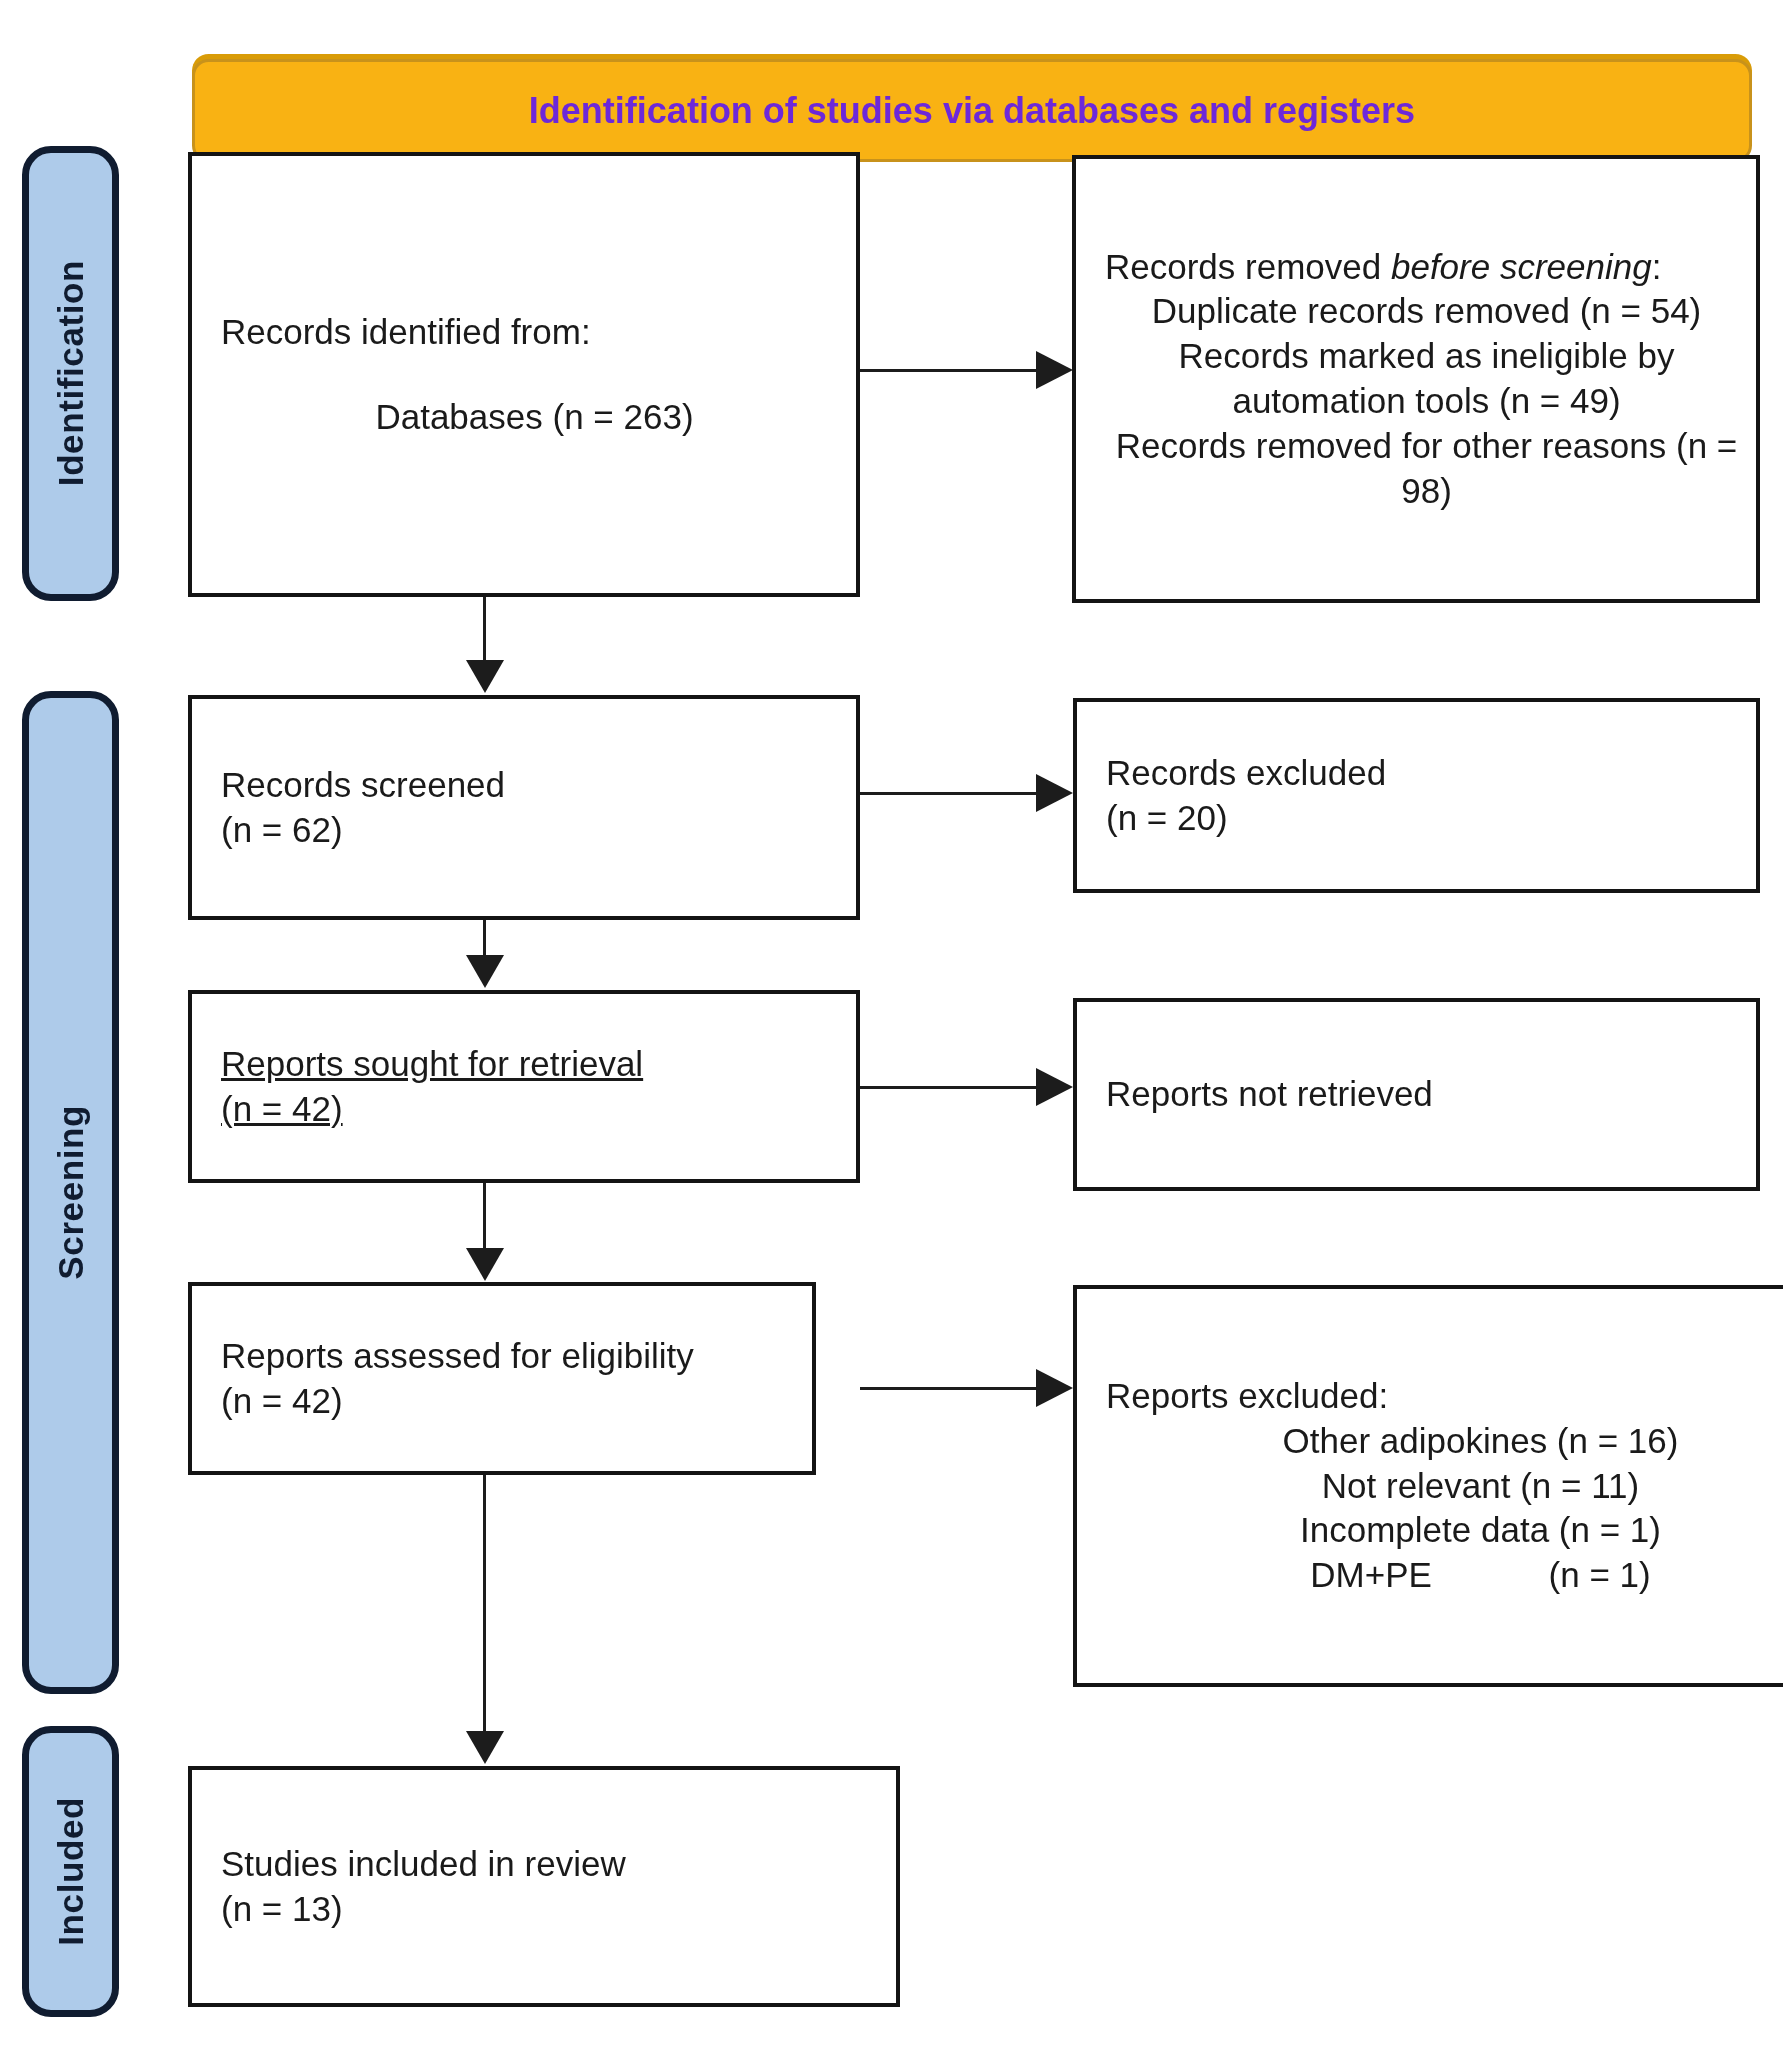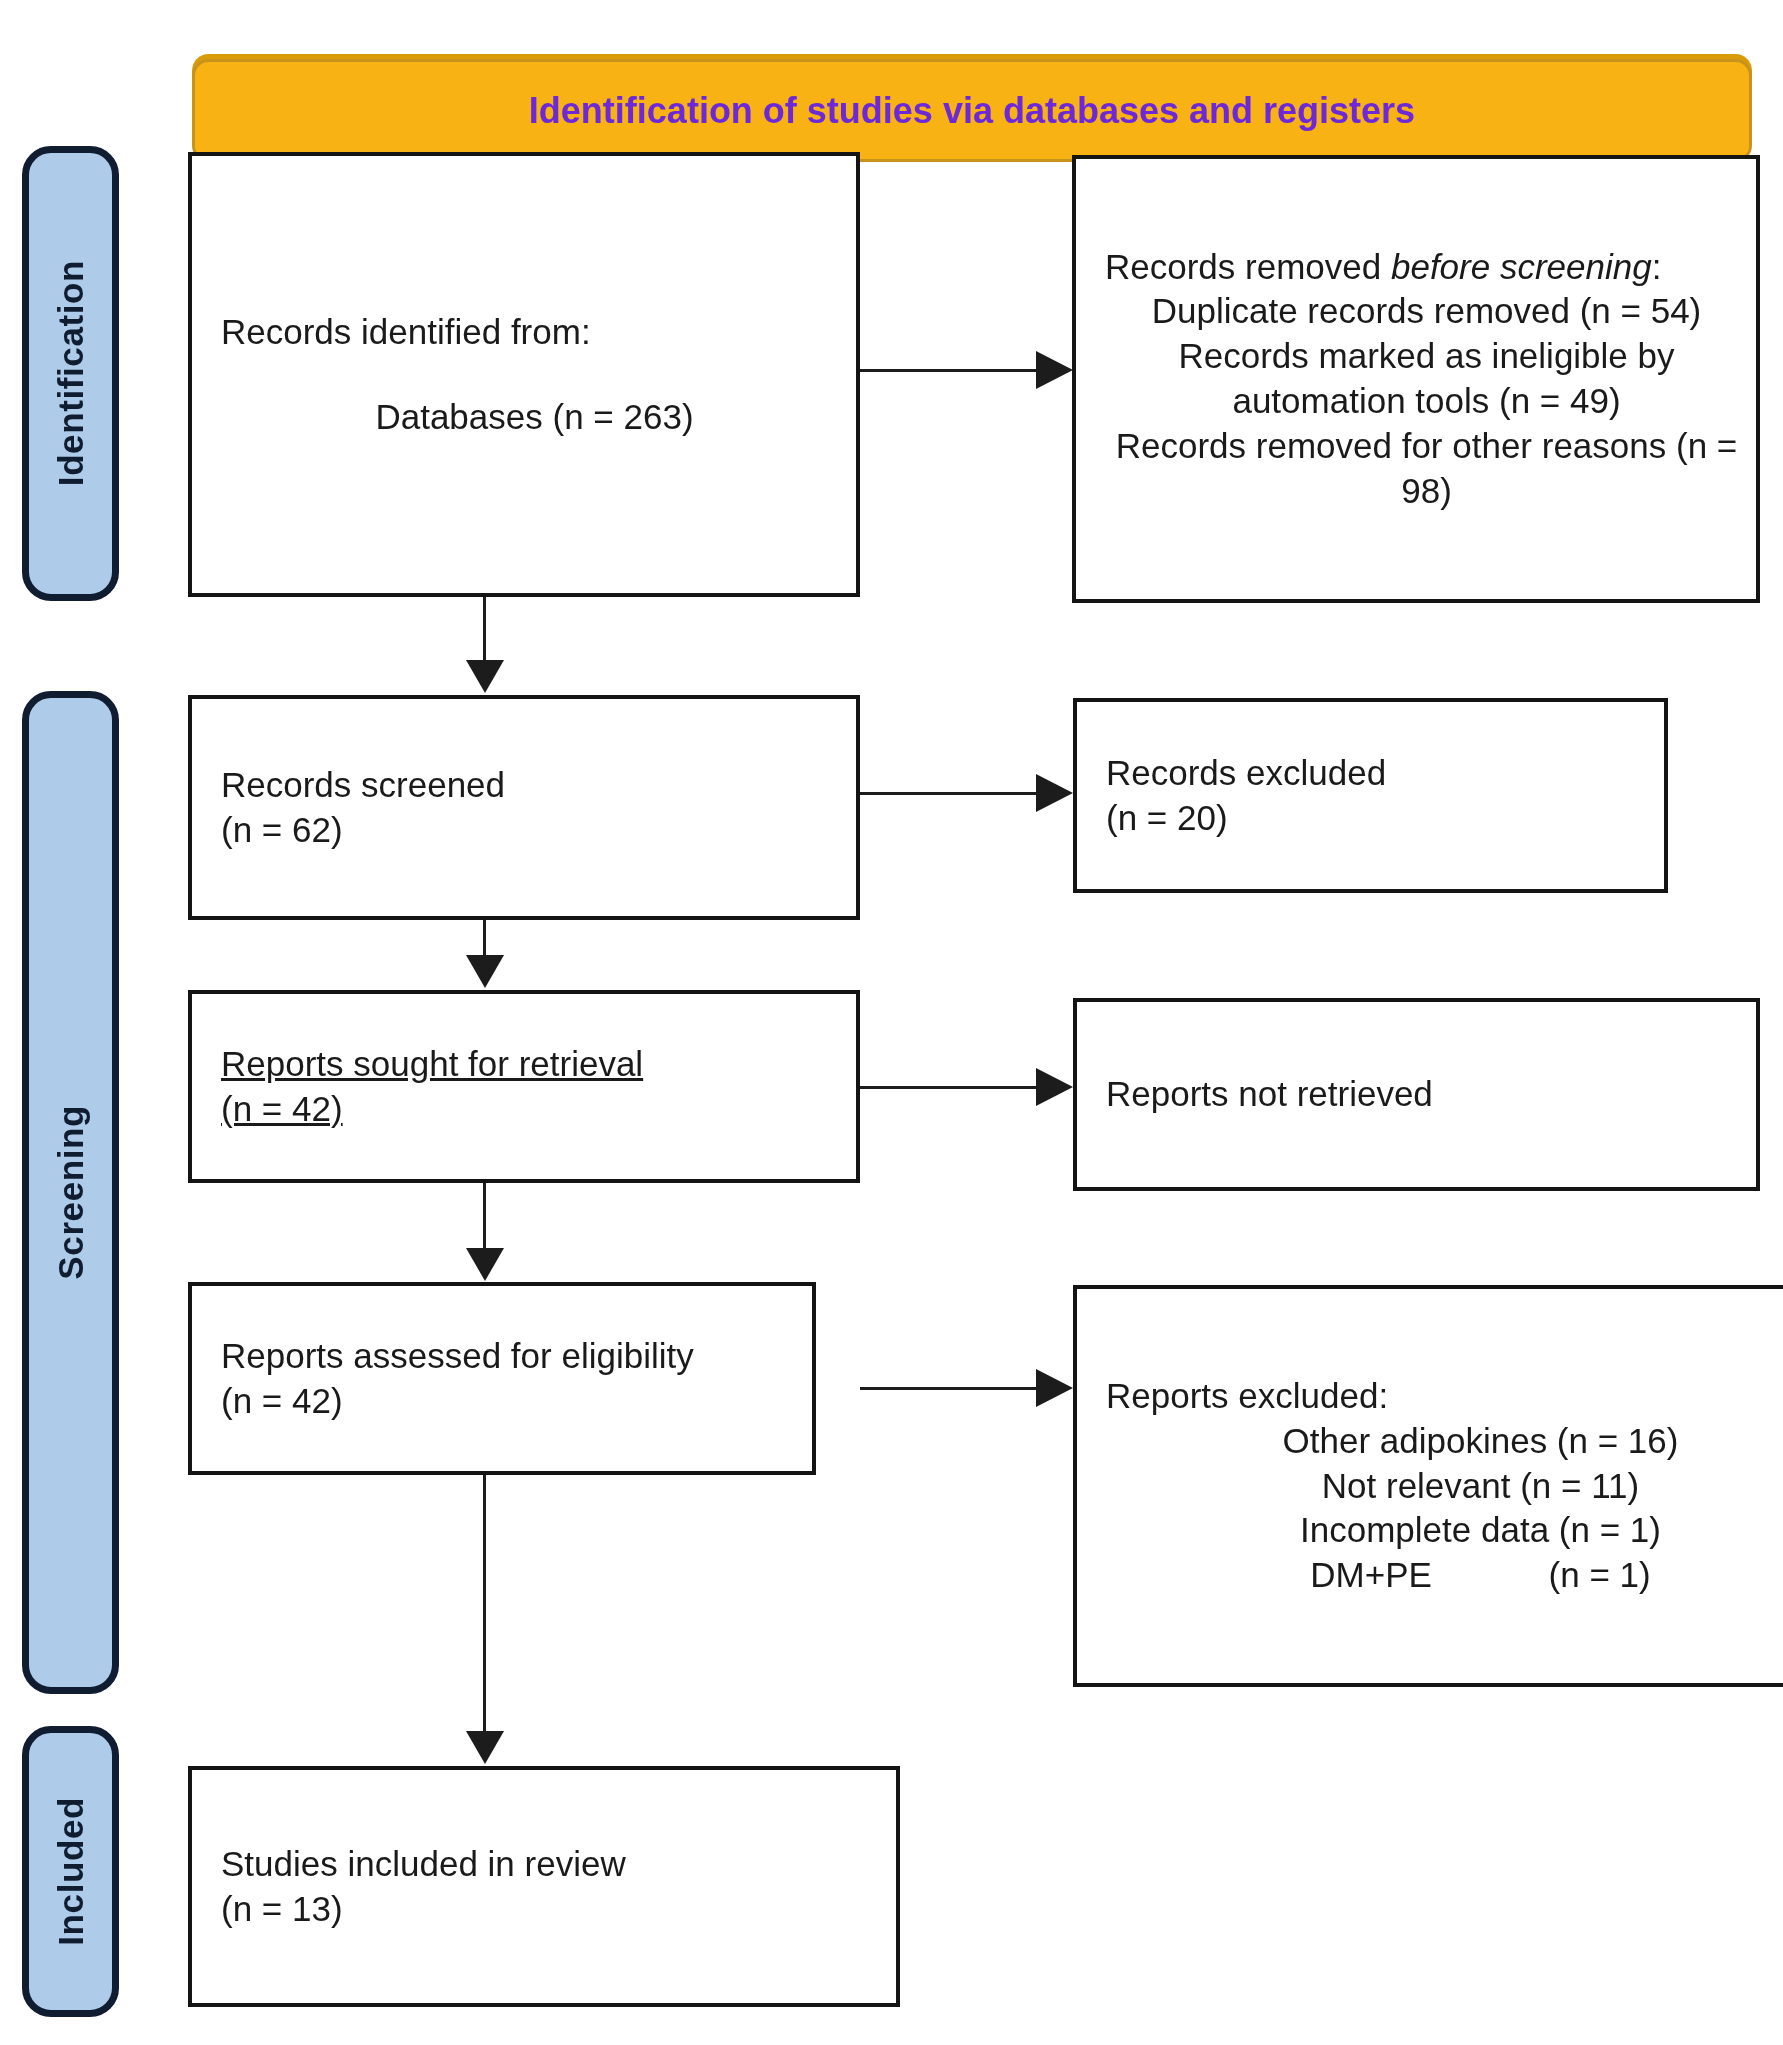--- a/index.html
+++ b/index.html
@@ -68,21 +68,21 @@
     </div>
     <div class="pad indent">Duplicate records removed (n = 54)</div>
     <div class="pad indent">Records marked as ineligible by automation tools (n = 49)</div>
     <div class="pad indent">Records removed for other reasons (n = 98)</div>
   </div>
 
   <div class="flowbox" style="left:188px;top:695px;width:672px;height:225px;">
     <div class="pad">Records screened</div>
     <div class="pad">(n = 62)</div>
   </div>
-  <div class="flowbox" style="left:1073px;top:698px;width:595px;height:195px;">
+  <div class="flowbox" style="left:1073px;top:698px;width:687px;height:195px;">
     <div class="pad">Records excluded</div>
     <div class="pad">(n = 20)</div>
   </div>
 
   <div class="flowbox" style="left:188px;top:990px;width:672px;height:193px;text-decoration:underline;">
     <div class="pad">Reports sought for retrieval</div>
     <div class="pad">(n = 42)</div>
   </div>
   <div class="flowbox" style="left:1073px;top:998px;width:687px;height:193px;">
     <div class="pad">Reports not retrieved</div>

